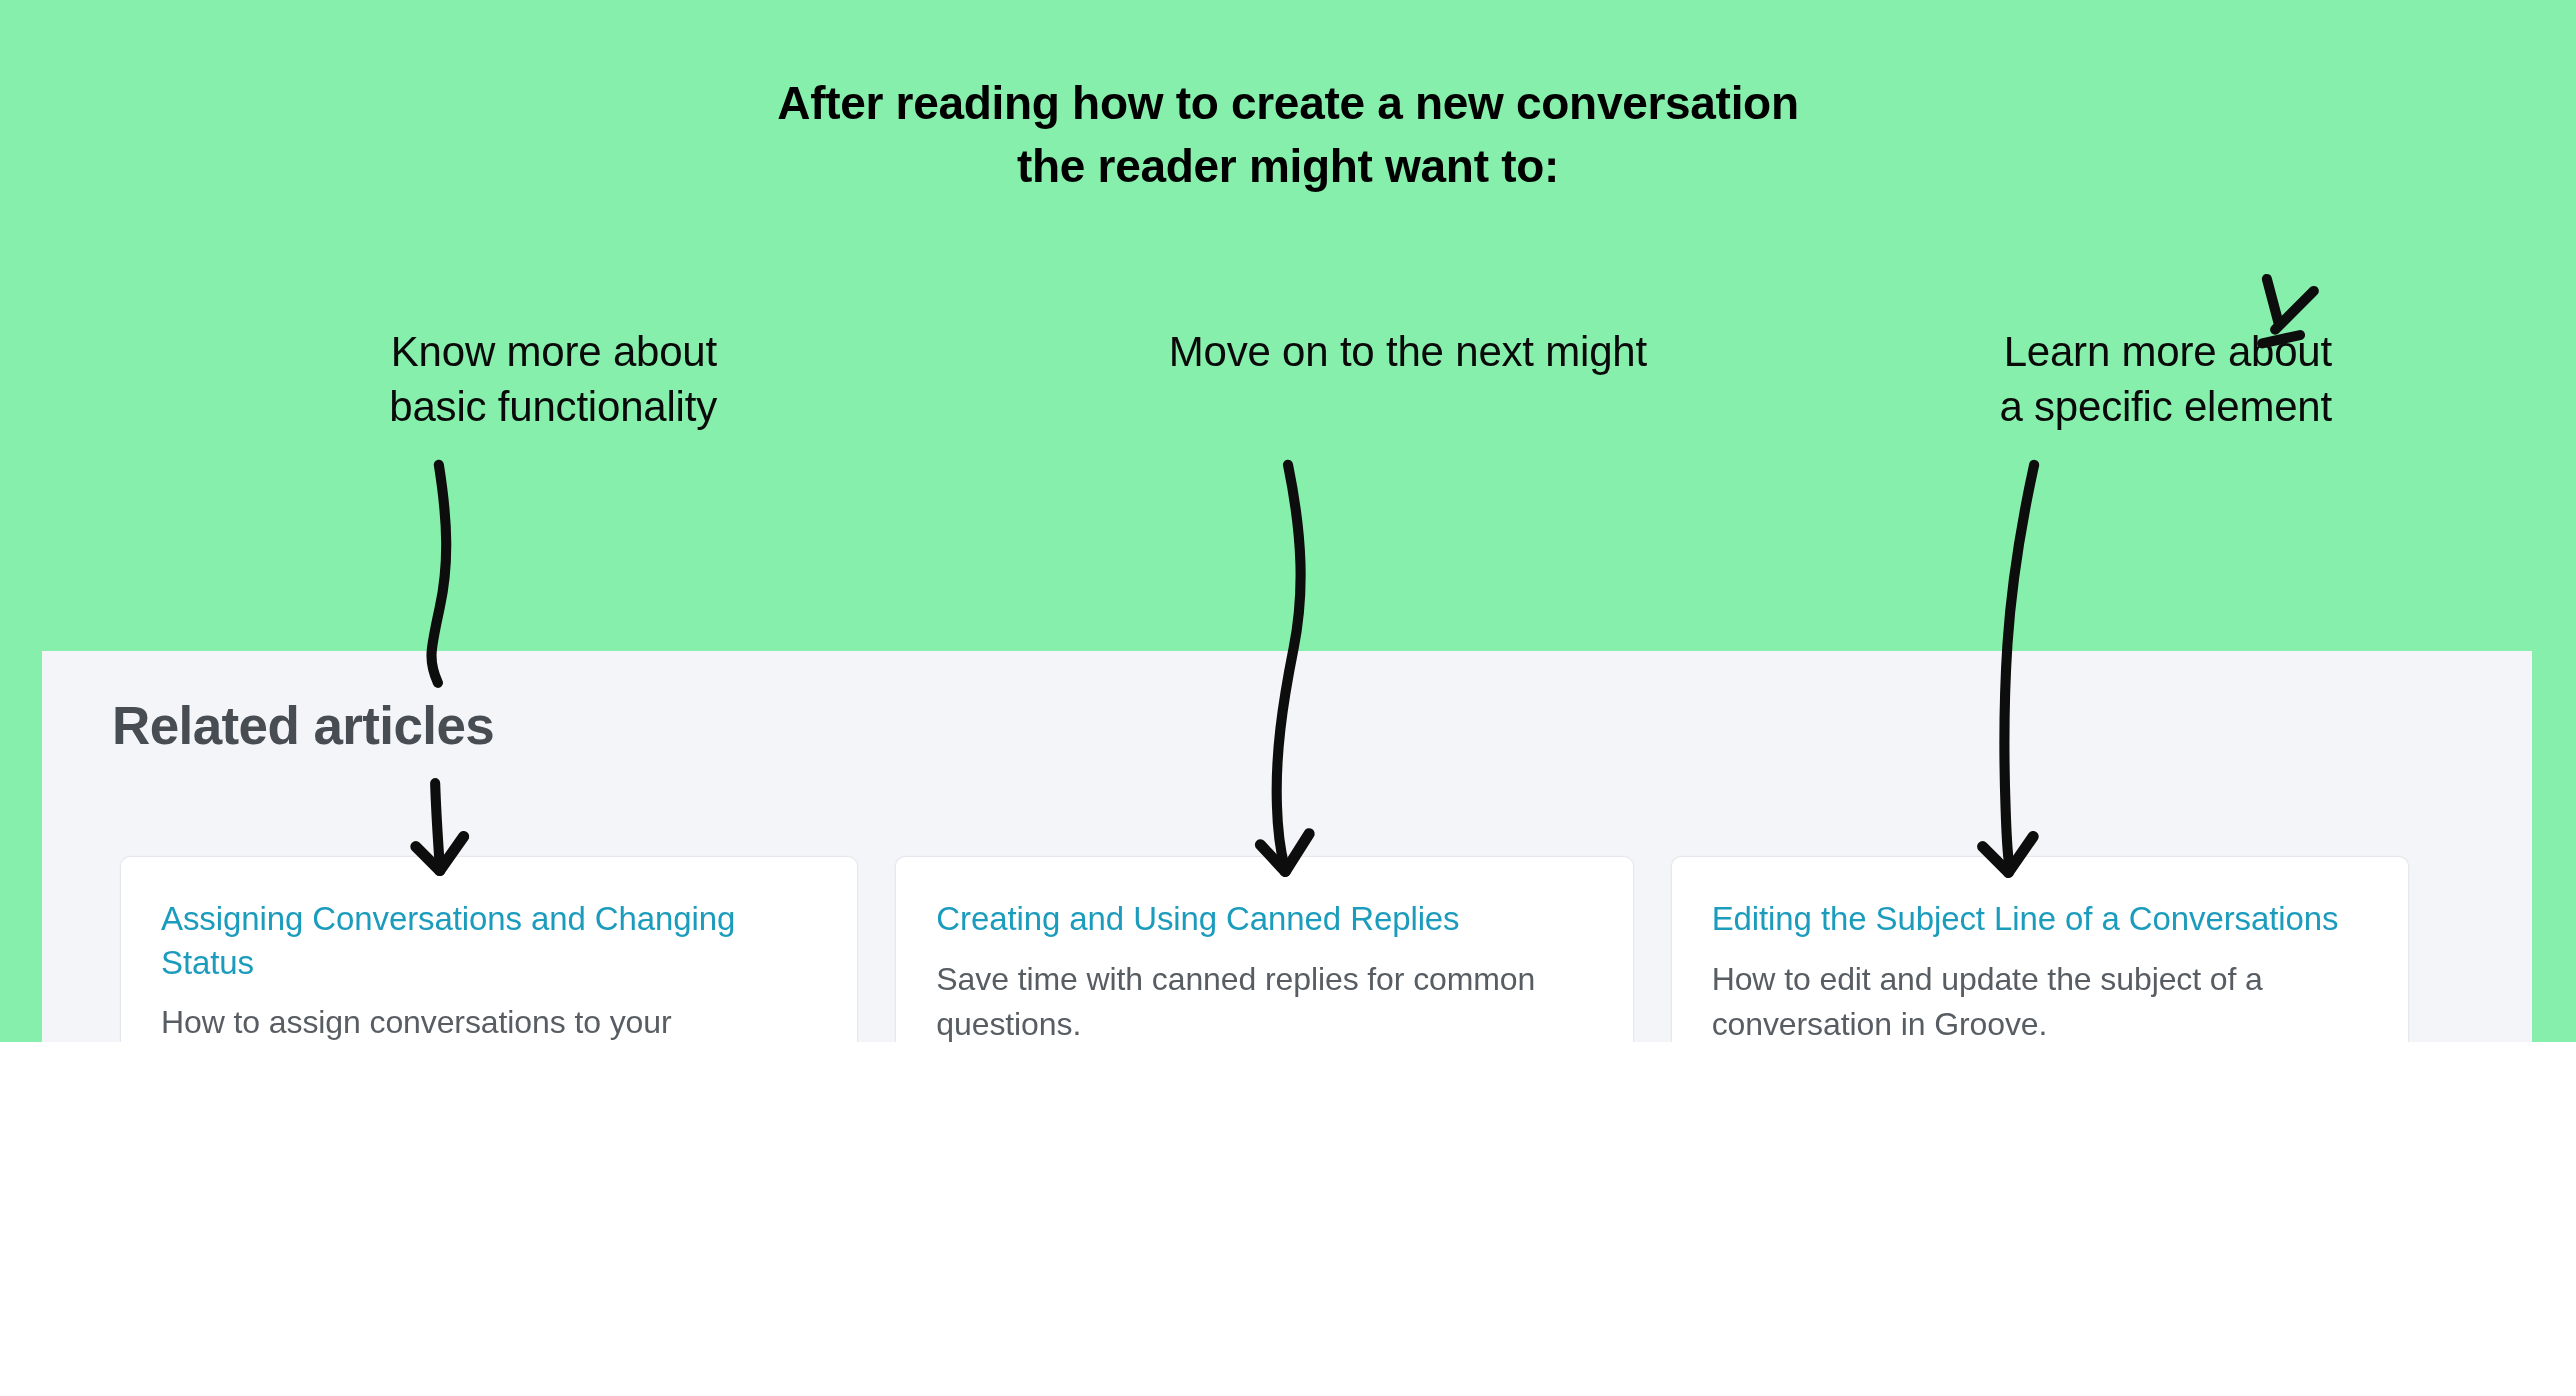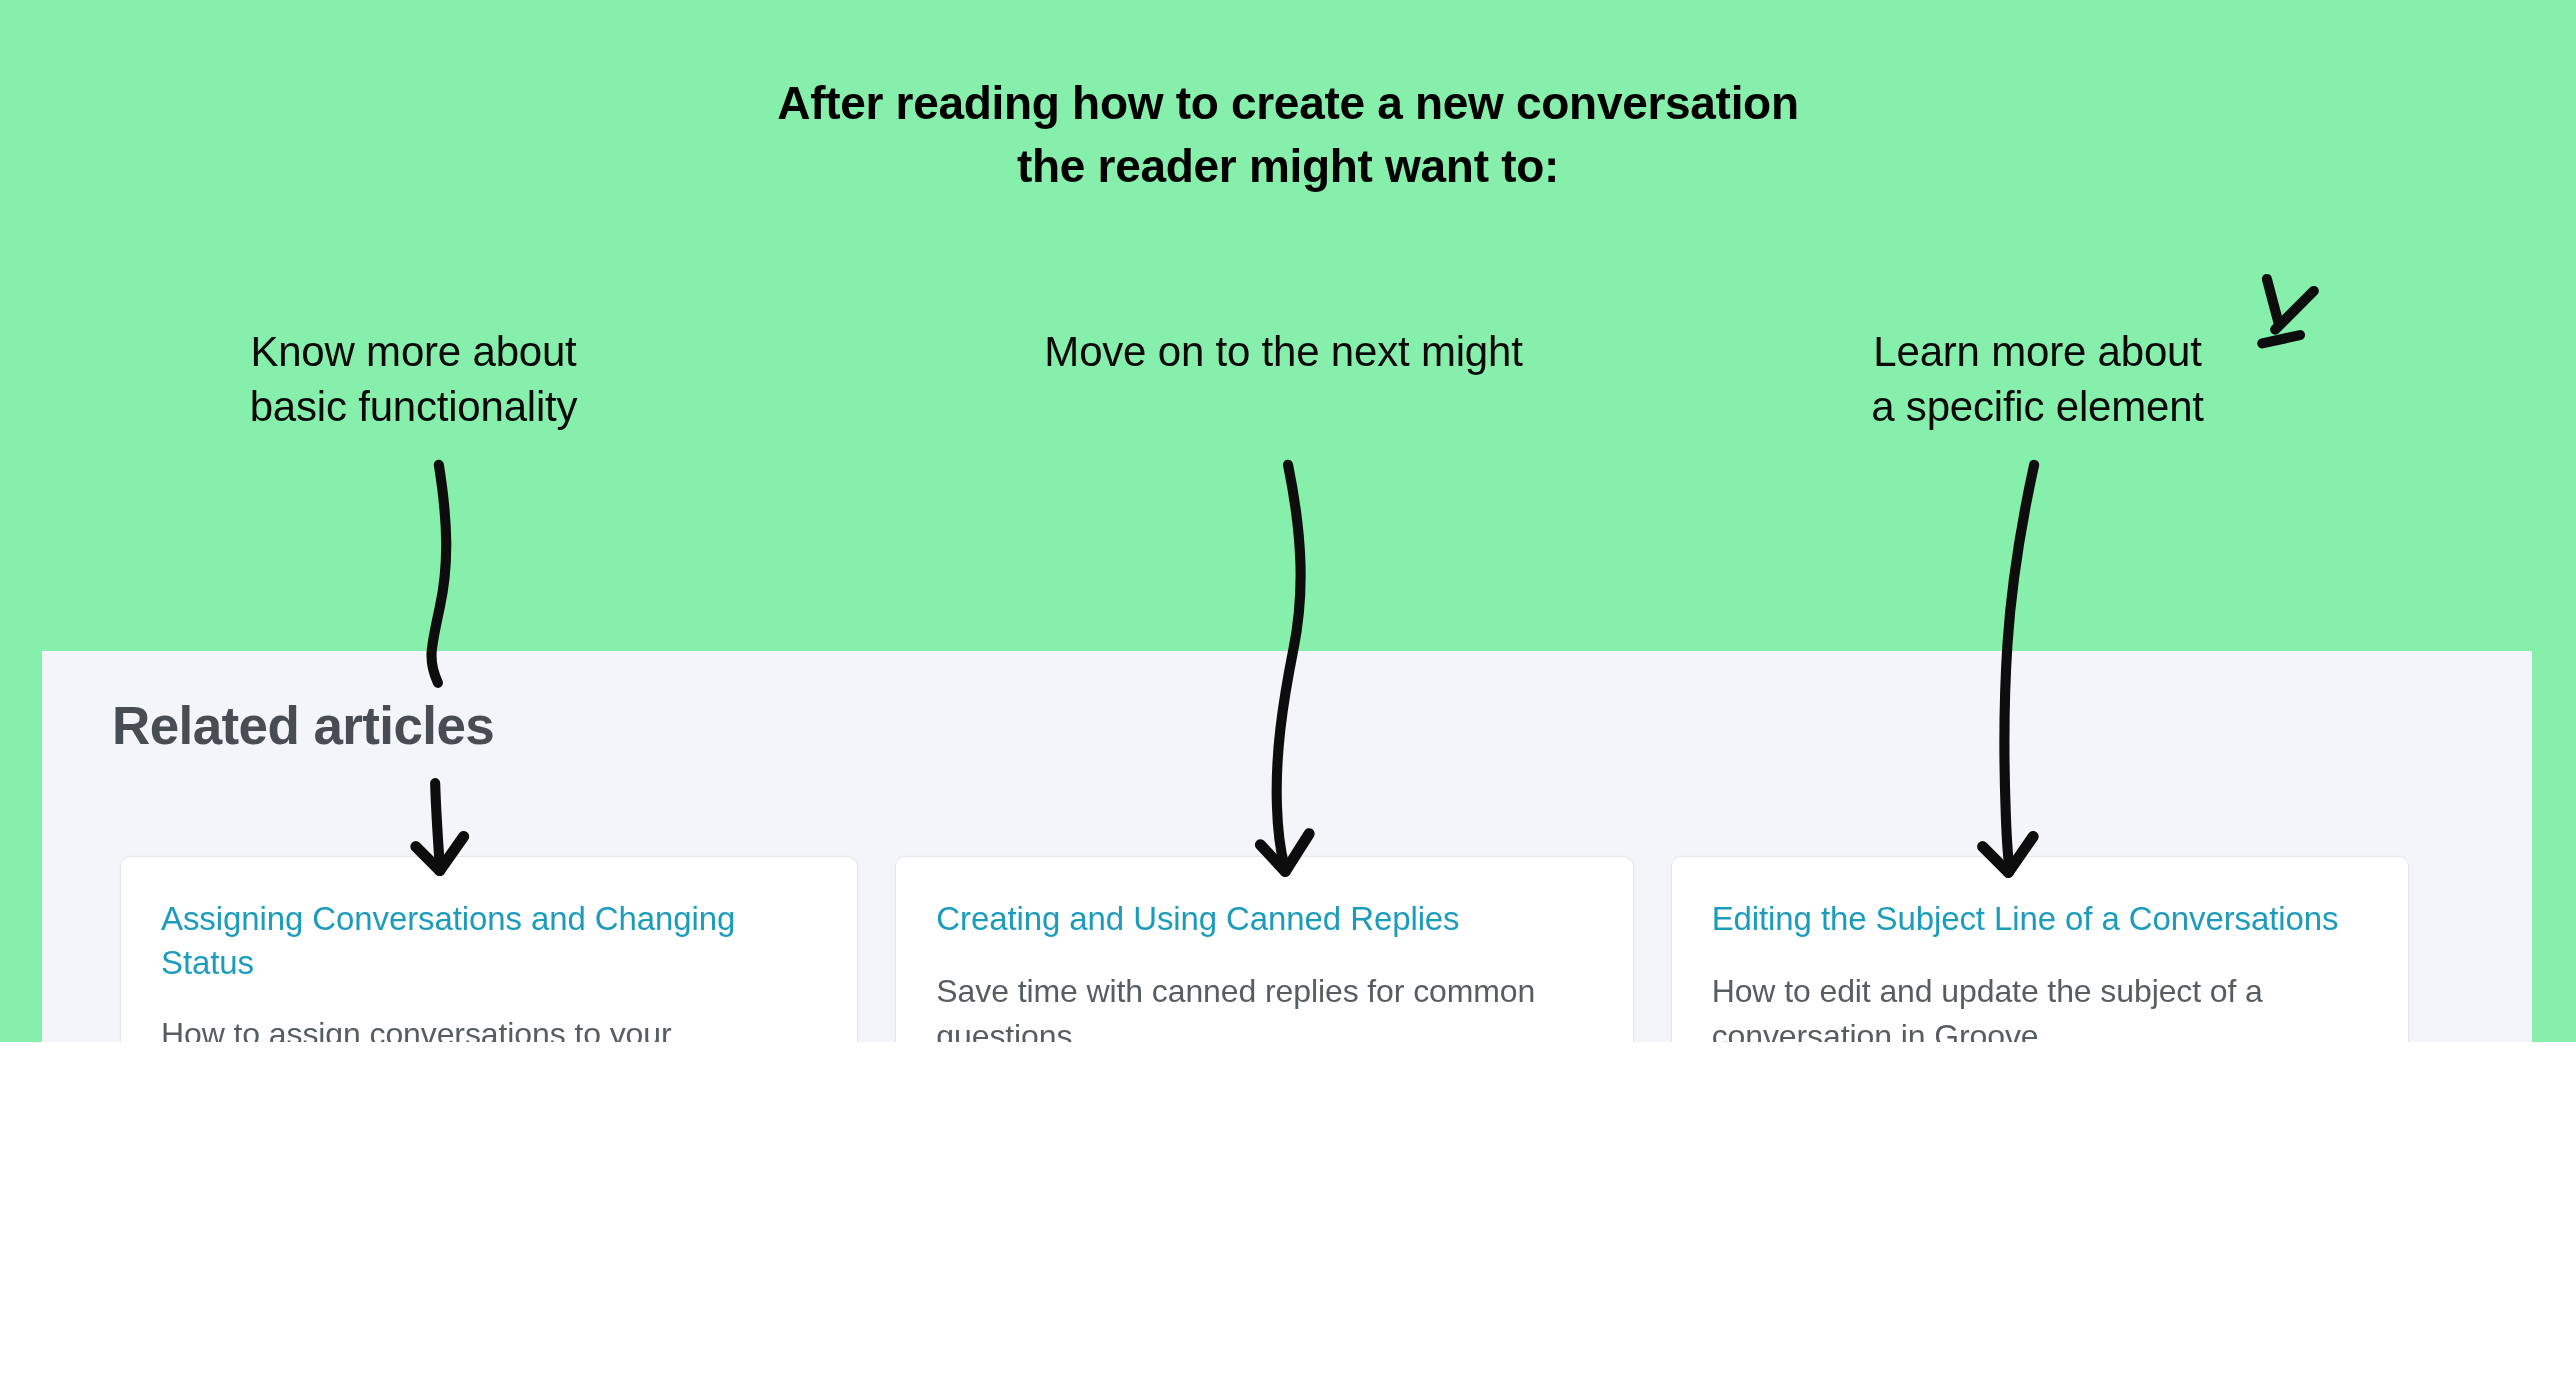--- a/index.html
+++ b/index.html
@@ -34,21 +34,21 @@
     white-space: pre-line;
   }
 
   
   .annot {
     position: absolute;
     font-size: 42px;
     font-weight: 400;
     line-height: 1.32;
     color: #0a0a0a;
-    text-align: center;
+    text-align: right;
     white-space: pre-line;
     letter-spacing: -0.2px;
   }
   #annot-0 { left: 110px;  top: 324px; width: 607px; }
   #annot-1 { left: 920px; top: 324px; width: 727px; }
   #annot-2 { left: 1743px; top: 324px; width: 589px; }
 
   
   #ink {
     position: absolute;
@@ -100,21 +100,21 @@
   .card-title {
     display: block;
     font-size: 33px;
     line-height: 1.32;
     color: #1c9cbd;
     font-weight: 400;
     text-decoration: none;
     letter-spacing: -0.1px;
   }
   .card-desc {
-    margin-top: 28px;
+    margin-top: 16px;
     font-size: 32px;
     line-height: 1.42;
     color: #575d62;
     letter-spacing: -0.1px;
   }
 </style>
 </head>
 <body>
 
 <div id="stage">

